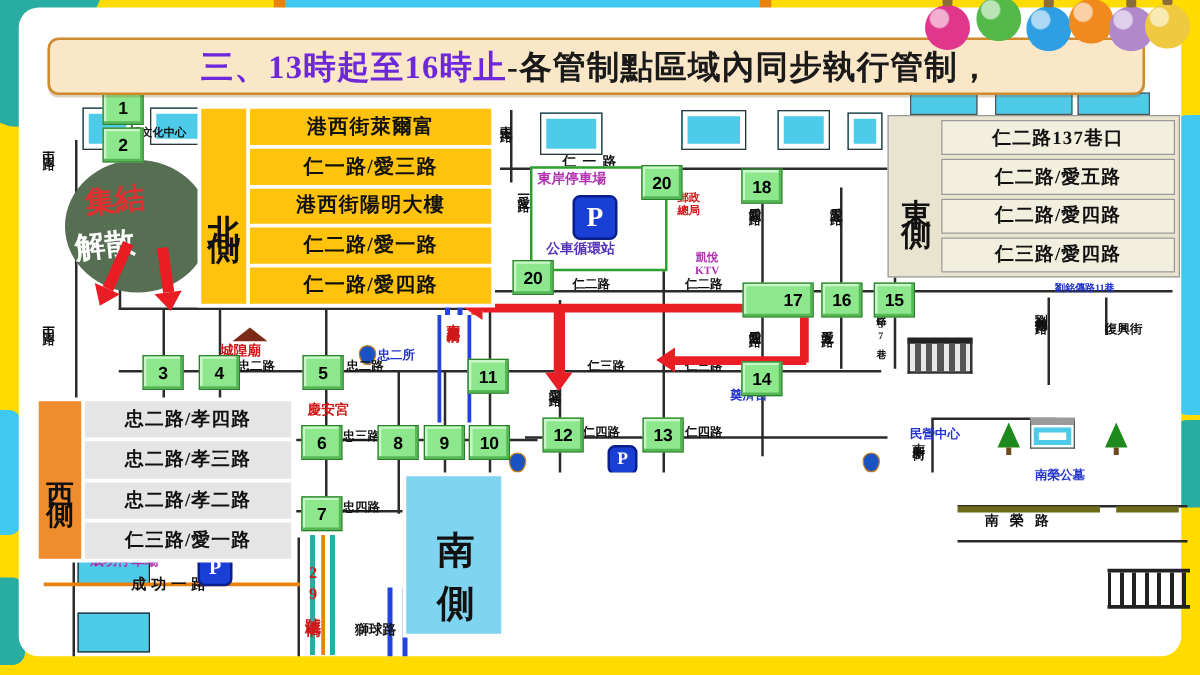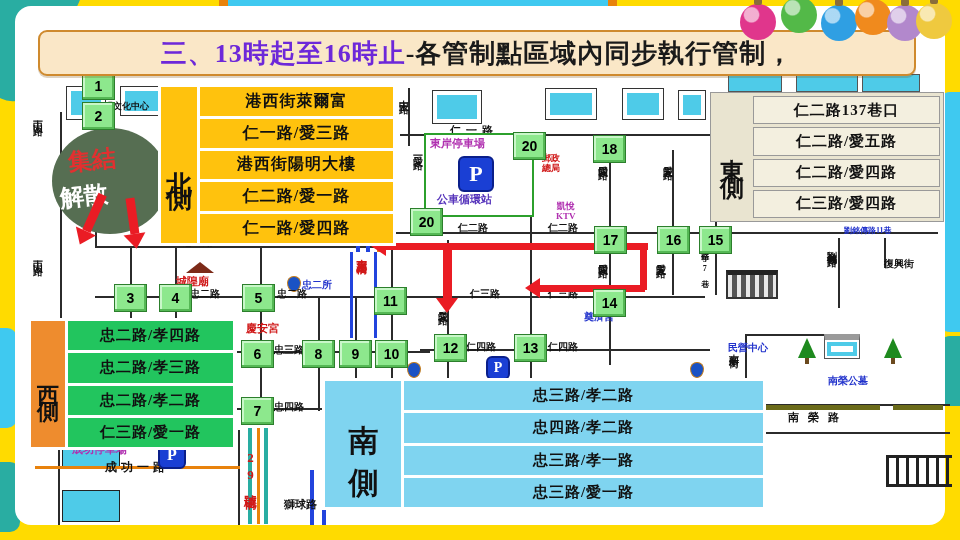--- a/index.html
+++ b/index.html
@@ -62,21 +62,21 @@
   .side-rows{display:flex;flex-direction:column;gap:3px;flex:1;}
   .side-cell{flex:1;display:flex;align-items:center;justify-content:center;font-weight:bold;color:#111;letter-spacing:1px;}
   #north-box{left:158px;top:84px;width:232px;height:156px;background:#fff;}
   #north-box .side-label{background:#ffc20d;width:36px;font-size:26px;}
   #north-box .side-cell{background:#ffc20d;font-size:16px;}
   #east-box{left:710px;top:92px;width:226px;height:122px;background:#e9e4d0;border:1px solid #999;}
   #east-box .side-label{background:#e9e4d0;width:36px;font-size:24px;}
   #east-box .side-cell{background:#f3efdf;border:1px solid #999;font-size:15px;}
   #west-box{left:28px;top:318px;width:202px;height:126px;background:#fff;}
   #west-box .side-label{background:#ee8c2e;width:34px;font-size:22px;}
-  #west-box .side-cell{background:#22c55e;font-size:15px;}
+  #west-box .side-cell{background:#e5e5e5;font-size:15px;}
   #south-box{left:322px;top:378px;width:438px;height:126px;background:#fff;}
   #south-box .side-label{background:#7fd4f0;width:76px;font-size:30px;}
   #south-box .side-cell{background:#7fd4f0;font-size:15px;}
 </style>
 </head>
 <body>
 
 <div id="page-root">
 
   <div class="deco" style="left:-45px;top:-55px;width:110px;height:150px;background:#29ada2;border-radius:30px;transform:rotate(25deg);"></div>
@@ -245,21 +245,21 @@
   <div class="marker" style="left:241px;top:397px;">7</div>
   <div class="marker" style="left:302px;top:340px;">8</div>
   <div class="marker" style="left:339px;top:340px;">9</div>
   <div class="marker" style="left:375px;top:340px;">10</div>
   <div class="marker" style="left:374px;top:287px;">11</div>
   <div class="marker" style="left:434px;top:334px;">12</div>
   <div class="marker" style="left:514px;top:334px;">13</div>
   <div class="marker" style="left:593px;top:289px;">14</div>
   <div class="marker" style="left:699px;top:226px;">15</div>
   <div class="marker" style="left:657px;top:226px;">16</div>
-  <div class="marker" style="left:594px;top:226px;">17</div>
+  <div class="marker" style="left:594px;top:226px;padding-left:24px;">17</div>
   <div class="marker" style="left:593px;top:135px;">18</div>
   <div class="marker" style="left:513px;top:132px;">20</div>
   <div class="marker" style="left:410px;top:185px;margin-top:23px;">20</div>
 
   <div class="side-box" id="north-box">
     <div class="side-label">
       <span style="writing-mode:vertical-rl;text-orientation:upright;letter-spacing:14px;">北側</span>
     </div>
     <div class="side-rows">
       <div class="side-cell">港西街萊爾富</div>
@@ -291,26 +291,20 @@
       <div class="side-cell">忠二路/孝三路</div>
       <div class="side-cell">忠二路/孝二路</div>
       <div class="side-cell">仁三路/愛一路</div>
     </div>
   </div>
 
   <div class="side-box" id="south-box">
     <div class="side-label">
       <span style="writing-mode:vertical-rl;text-orientation:upright;letter-spacing:44px;">南側</span>
     </div>
-    <div class="side-rows">
-      <div class="side-cell">忠三路/孝二路</div>
-      <div class="side-cell">忠四路/孝二路</div>
-      <div class="side-cell">忠三路/孝一路</div>
-      <div class="side-cell">忠三路/愛一路</div>
-    </div>
   </div>
 
   <div id="title-bar">
     <span class="t-brown">三、13時起至16時止</span>
       <span class="t-black">-各管制點區域內同步執行管制，</span>
   </div>
 
   <span class="orn c1" style="left:740px;top:4px;"></span>
   <span class="orn c2" style="left:781px;top:-3px;"></span>
   <span class="orn c3" style="left:821px;top:5px;"></span>

